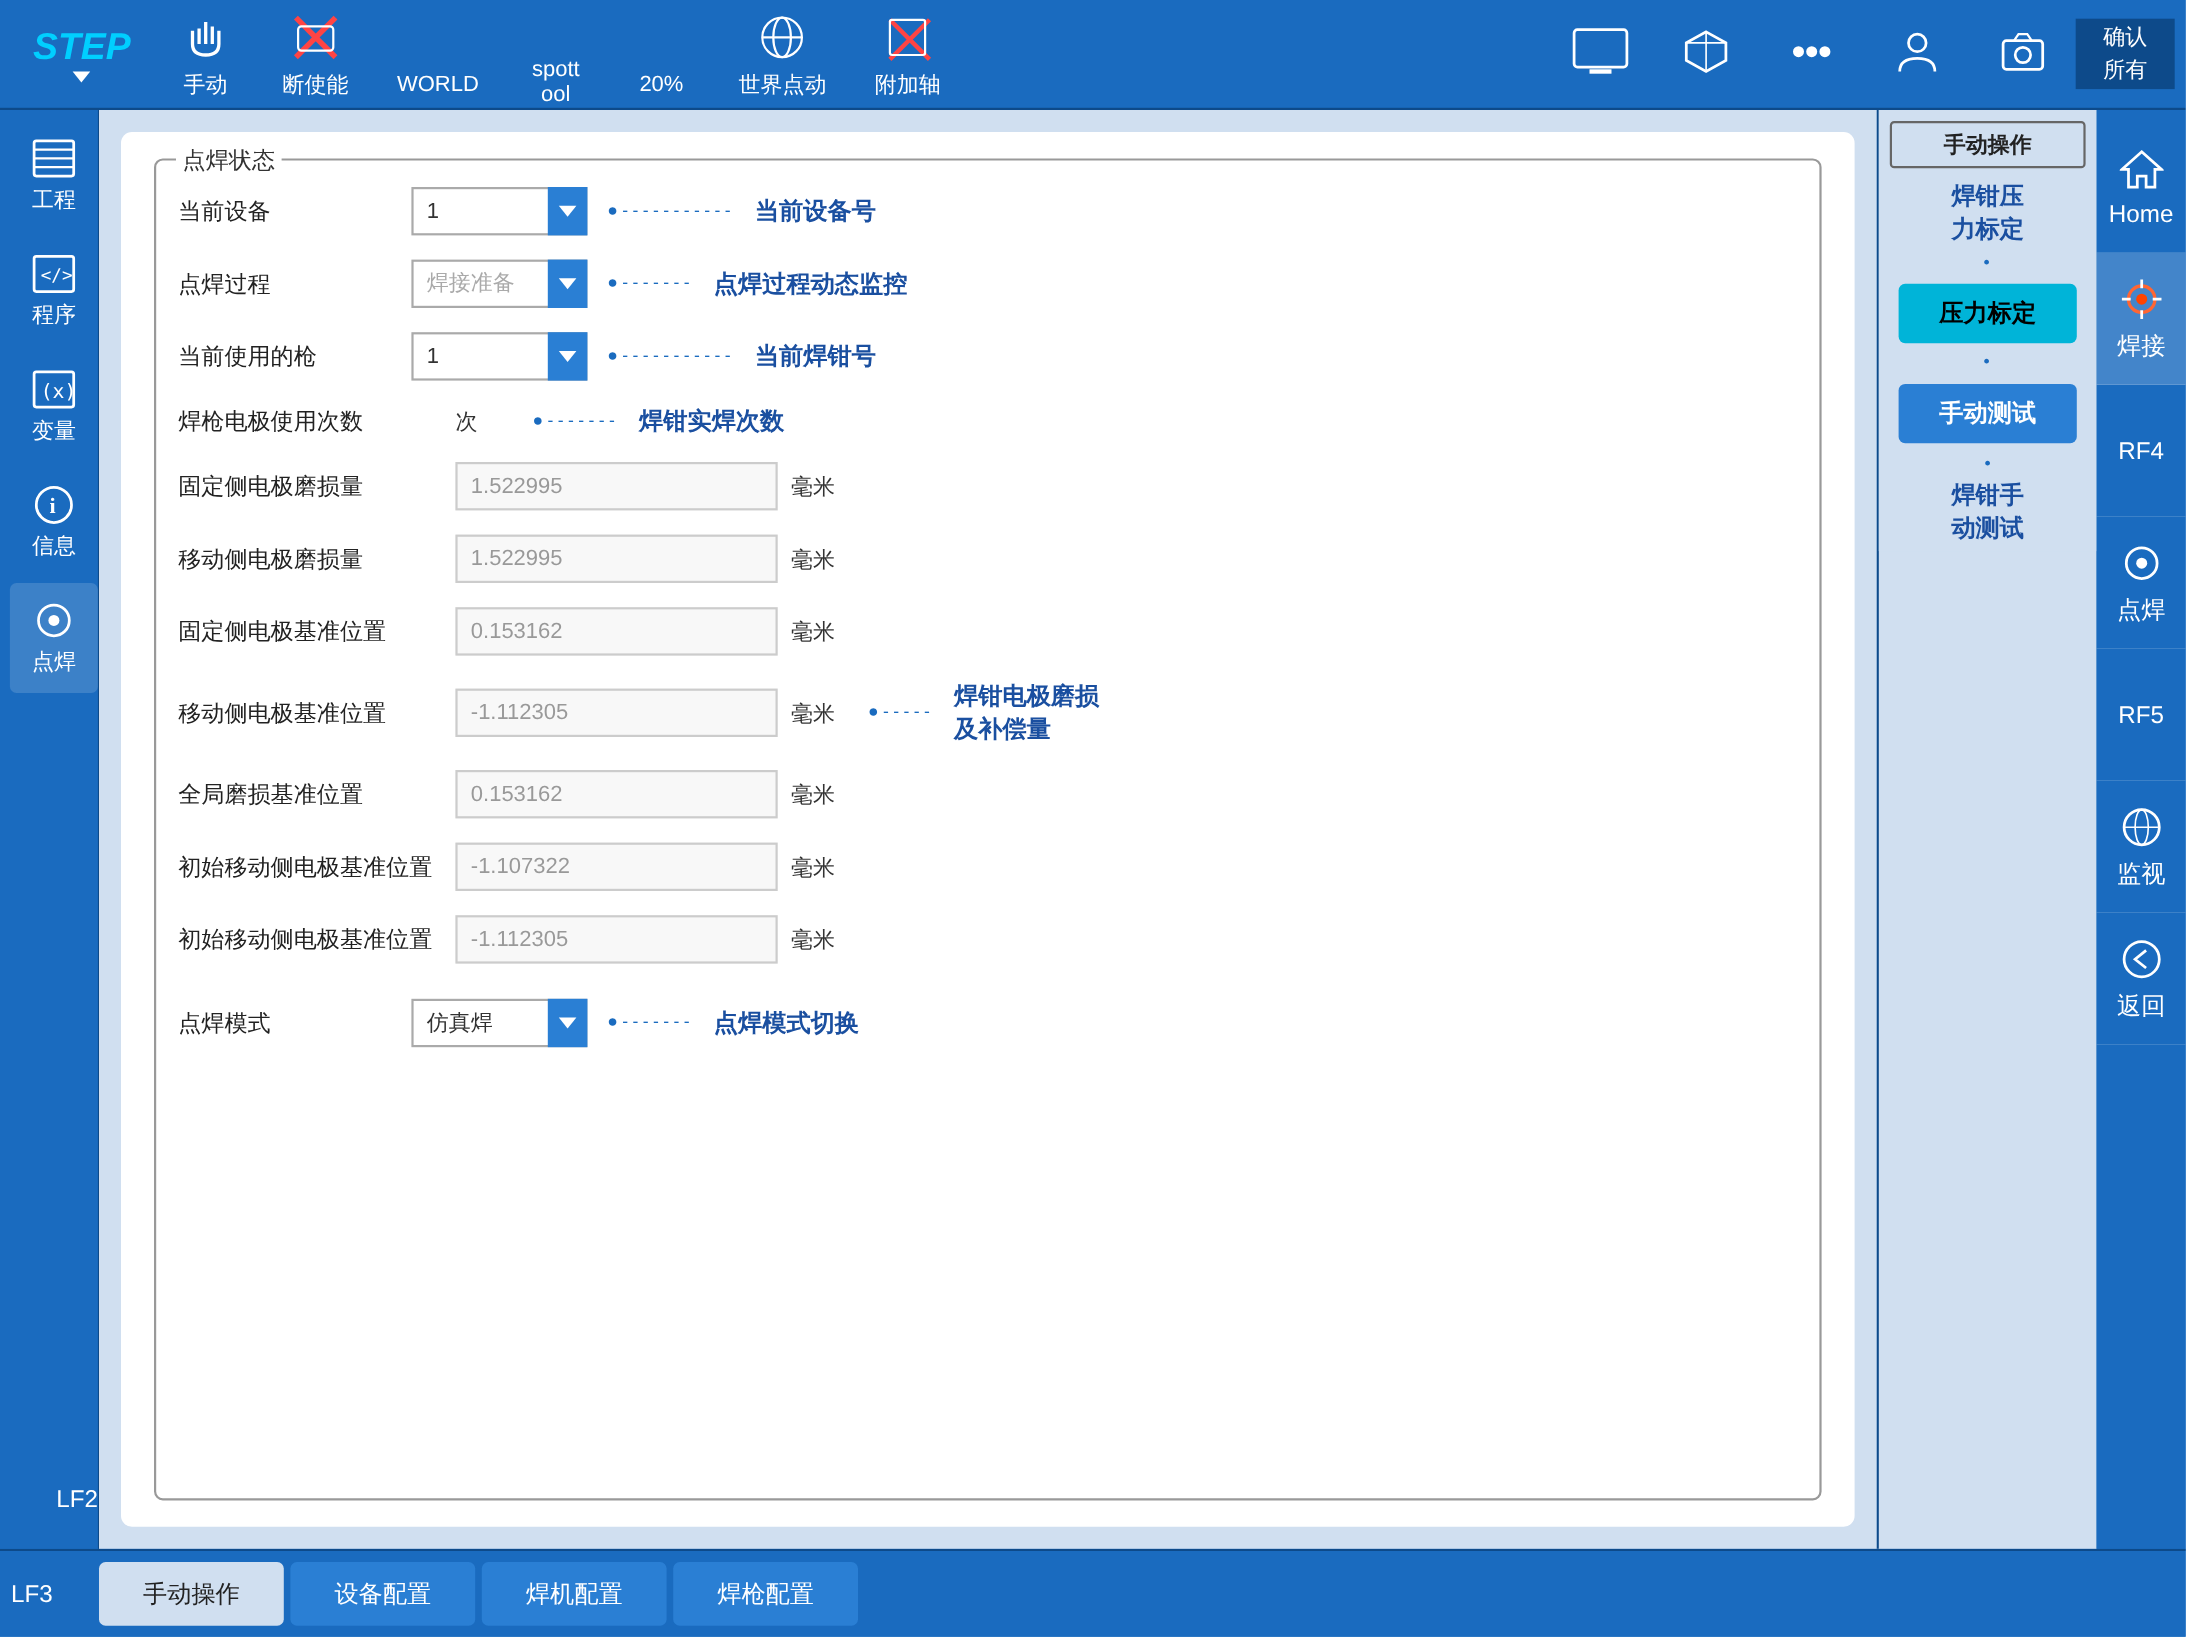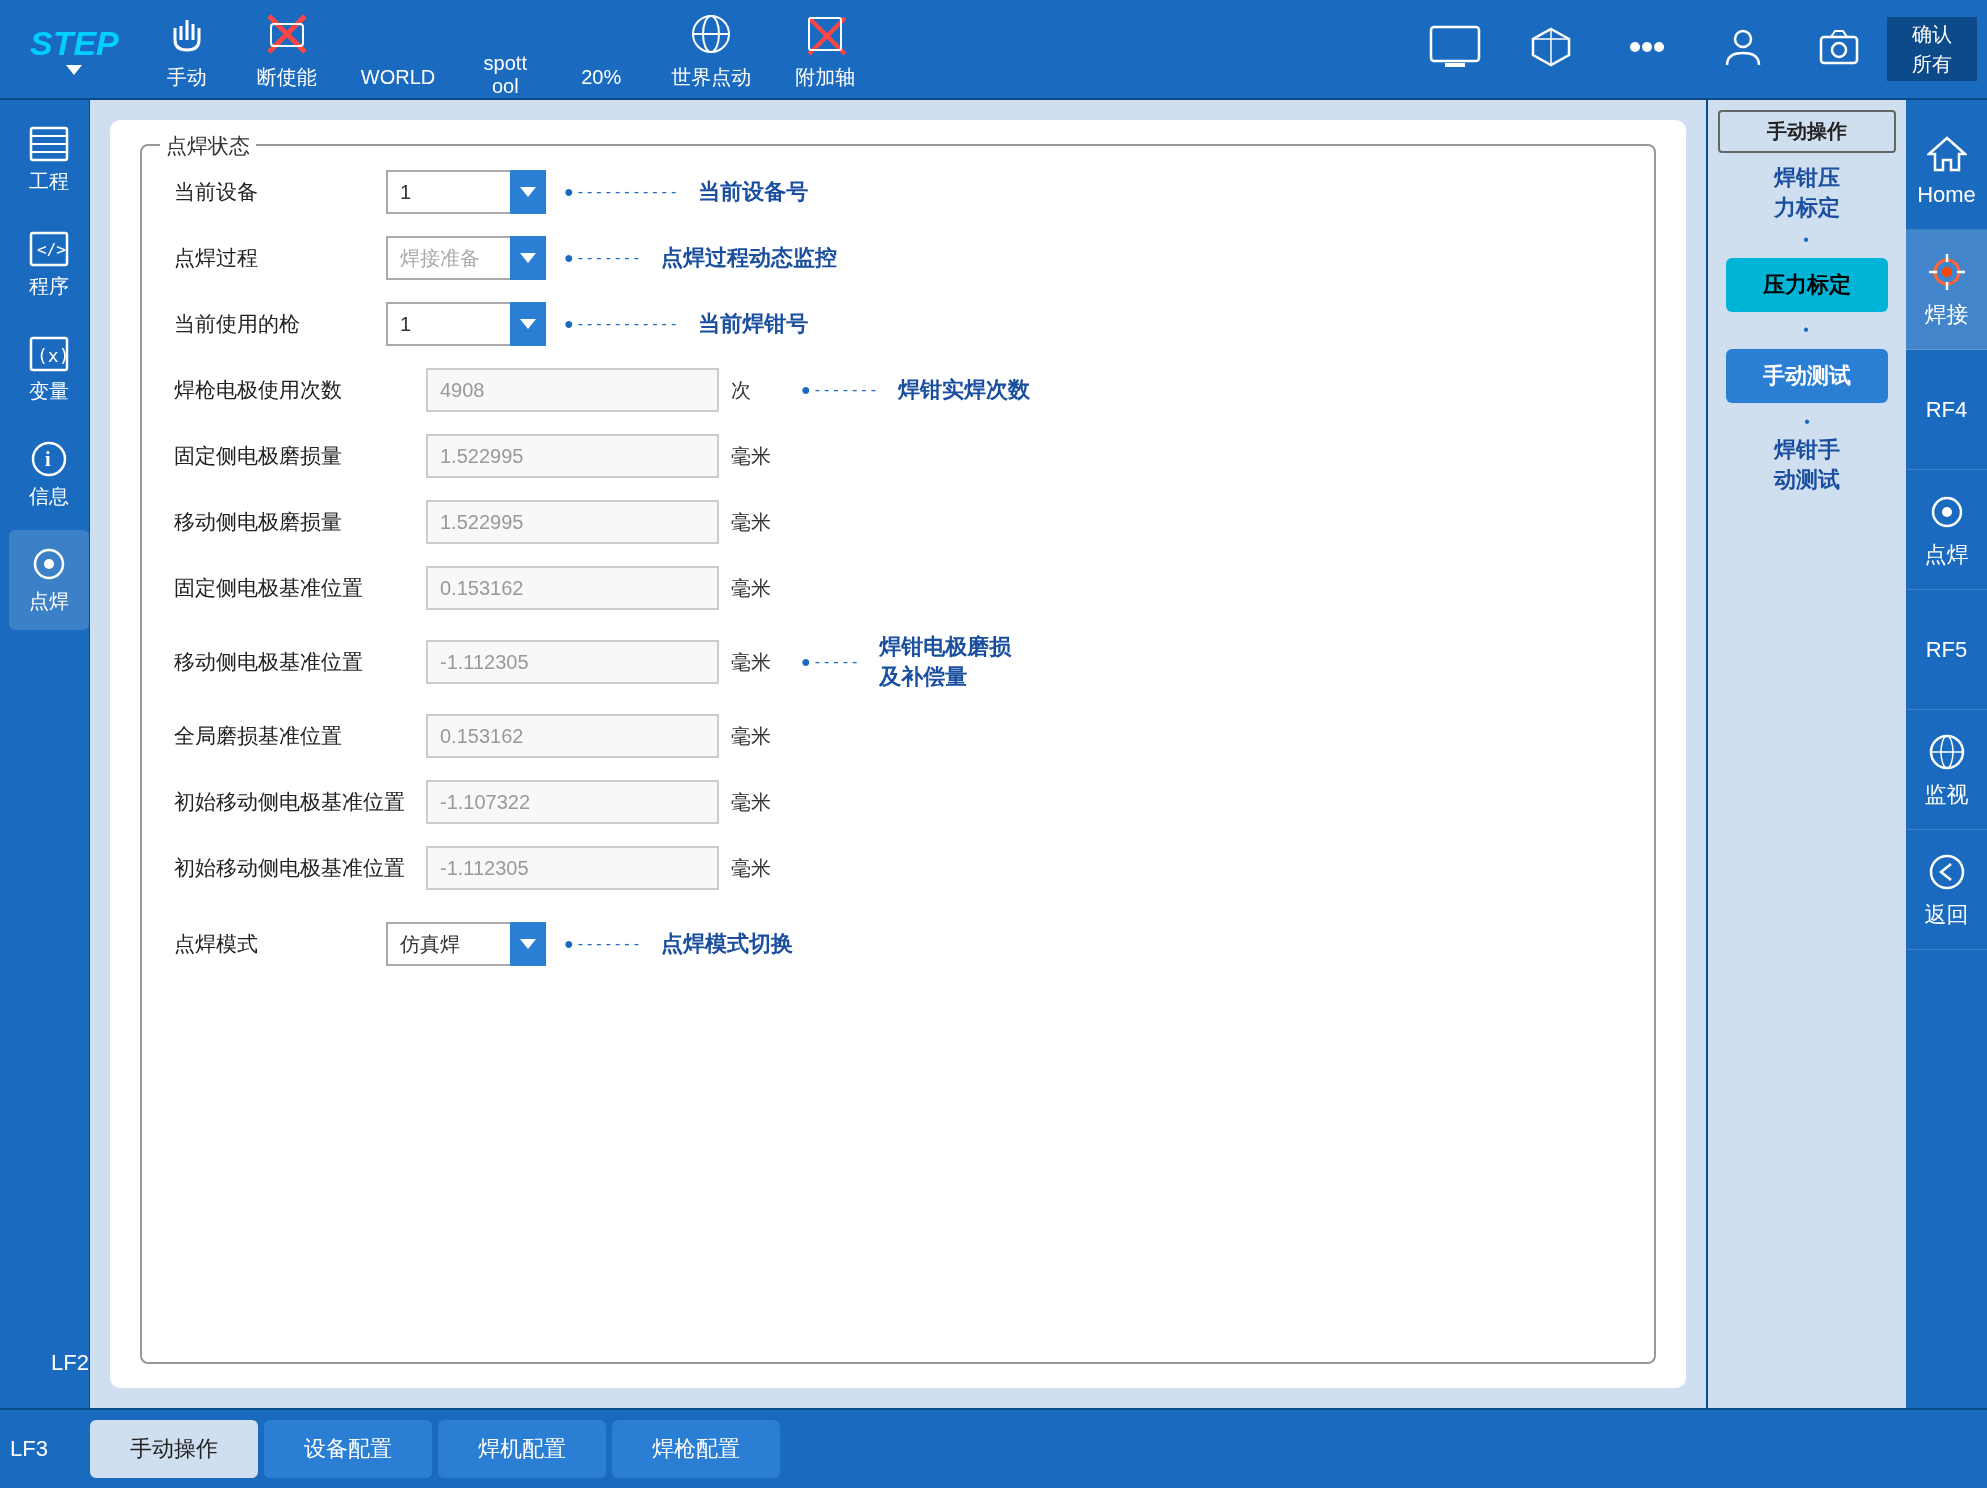--- a/index.html
+++ b/index.html
@@ -142,21 +142,21 @@
     .white-panel {
       background: white;
       border-radius: 10px;
       padding: 24px 30px;
       position: relative;
       flex: 1;
     }
     .panel-border {
       border: 2px solid #999;
       border-radius: 8px;
-      padding: 24px 32px 20px;
+      padding: 24px 20px 20px;
       position: relative;
       height: 100%;
     }
     .panel-border-title {
       position: absolute;
       top: -14px;
       left: 18px;
       background: white;
       padding: 0 6px;
       font-size: 21px;
@@ -556,21 +556,20 @@
               </div>
               <span class="dot-connector">●-----------</span>
               <span class="annotation-label">当前焊钳号</span>
             </div>
 
             <div style="display: flex; gap: 0;">
               <div style="flex: 1;">
 
                 <div class="form-row">
                   <span class="form-label" style="min-width: 240px;">焊枪电极使用次数</span>
-                  <input class="form-input" type="text" value="4908" readonly="" style="min-width: 240px;">
                   <span class="form-unit">次</span>
                   <span class="dot-connector" style="margin-left:10px;">●-------</span>
                   <span class="annotation-label">焊钳实焊次数</span>
                 </div>
 
                 <div class="form-row">
                   <span class="form-label" style="min-width: 240px;">固定侧电极磨损量</span>
                   <input class="form-input" type="text" value="1.522995" readonly="" style="min-width: 240px;">
                   <span class="form-unit">毫米</span>
                 </div>

